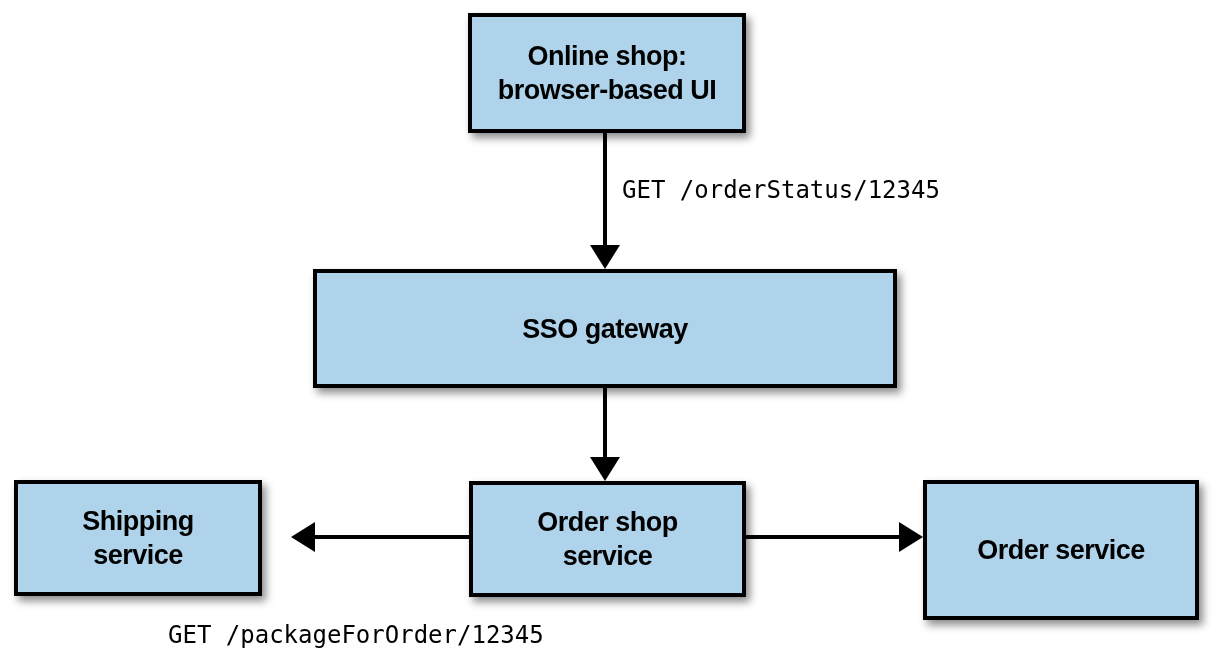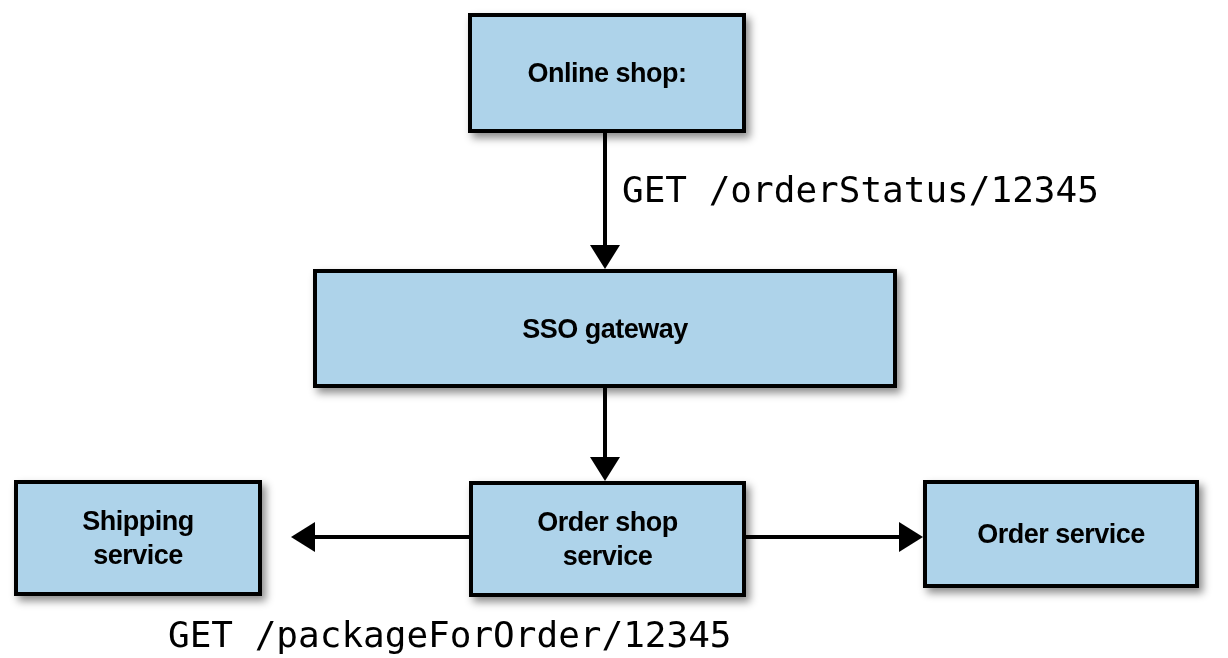--- a/index.html
+++ b/index.html
@@ -34,21 +34,21 @@
     display: block;
     font-size: 27px;
     line-height: 34px;
     letter-spacing: -0.5px;
     white-space: nowrap;
   }
   .n-top      { left: 468px; top: 13px;  width: 278px; height: 120px; }
   .n-sso      { left: 313px; top: 269px; width: 584px; height: 119px; }
   .n-shipping { left: 14px;  top: 480px; width: 248px; height: 116px; }
   .n-center   { left: 469px; top: 481px; width: 277px; height: 116px; }
-  .n-order    { left: 923px; top: 480px; width: 276px; height: 108px; }
+  .n-order    { left: 923px; top: 480px; width: 276px; height: 140px; }
 
   
   .aline {
     position: absolute;
     background: var(--arrow, #000000);
   }
   .head {
     position: absolute;
     width: 0;
     height: 0;
@@ -78,36 +78,37 @@
   .e3-line { left: 313px; top: 535px; width: 156px; height: 4px; }
   .e3-head { left: 291px; top: 522px; }
   
   .e4-line { left: 746px; top: 535px; width: 155px; height: 4px; }
   .e4-head { left: 899px; top: 522px; }
 
   
   .edge-label {
     position: absolute;
     font-family: "DejaVu Sans Mono", "Liberation Mono", monospace;
-    font-size: 36px;
+    font-size: 24px;
     line-height: 36px;
     white-space: nowrap;
     color: var(--text, #000000);
   }
   .l1 { left: 622px; top: 172px; }
   .l2 { left: 168px; top: 617px; }
   .l3 { left: 703px; top: 617px; }
 </style>
 </head>
 <body>
 
 <div class="stage">
 
   <div class="node n-top">
     <span class="nline">Online shop:</span>
+    <span class="nline">browser-based UI</span>
   </div>
 
   <div class="node n-sso">
     <span class="nline">SSO gateway</span>
   </div>
 
   <div class="node n-shipping">
     <span class="nline">Shipping</span>
     <span class="nline">service</span>
   </div>

